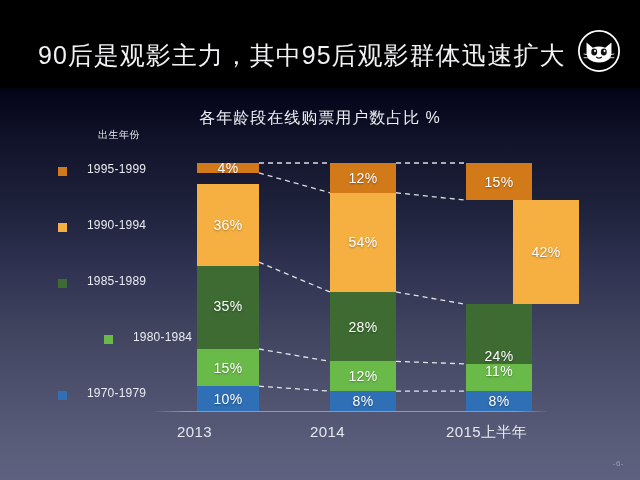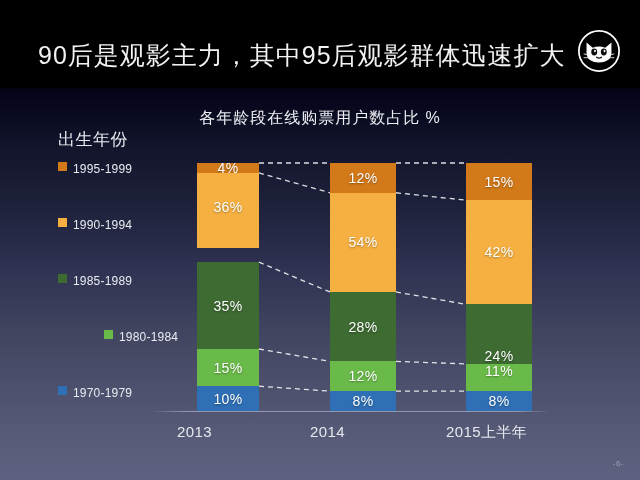--- a/index.html
+++ b/index.html
@@ -47,26 +47,26 @@
   
   #subtitle {
     position:absolute; left:0; top:108px; width:640px;
     text-align:center;
     font-size:16px; color:#eceef3; letter-spacing:1px;
   }
 
   
   #legend { position:absolute; left:58px; top:128px; width:122px; }
   #legend-title {
-    font-size:17px; color:#e8eaf0; letter-spacing:.5px;
-    
+    font-size:10px; color:#e8eaf0; letter-spacing:.5px;
+    text-align:center; 
   }
   .legend-item {
     position:absolute; left:0; width:122px;
-    display:flex; align-items:flex-start; gap:6px;
+    display:flex; align-items:flex-end; gap:20px;
     white-space:nowrap;
   }
   .legend-swatch { width:9px; height:9px; flex:0 0 9px; }
   .legend-label { font-size:12px; color:#e9ebf1; letter-spacing:.2px; }
 
   
   #plot { position:absolute; left:0; top:0; width:640px; height:480px; }
   #axis-line {
     position:absolute; left:155px; top:411px; width:392px; height:1px;
     background:linear-gradient(to right, rgba(255,255,255,.05), rgba(200,205,220,.55) 8%, rgba(200,205,220,.55) 92%, rgba(255,255,255,.05));
@@ -157,21 +157,21 @@
   <div class="bar" style="left: 197px; width: 62px; bottom: 69px; height: 248px;">
         <div class="seg" style="background: rgb(46, 111, 181); height: 24.8px; bottom: 0px; top: auto;">
           <span>10%</span>
         </div>
         <div class="seg" style="background: rgb(106, 186, 74); height: 37.2px; bottom: 24.8px; top: auto;">
           <span>15%</span>
         </div>
         <div class="seg" style="background: rgb(61, 107, 50); height: 86.8px; bottom: 62px; top: auto;">
           <span>35%</span>
         </div>
-        <div class="seg" style="background: rgb(245, 176, 65); height: 82px; bottom: 163px; top: auto;">
+        <div class="seg" style="background: rgb(245, 176, 65); height: 82px; bottom: 145px; top: auto;">
           <span>36%</span>
         </div>
         <div class="seg" style="background: rgb(210, 121, 26); height: 9.92px; bottom: 238.08px; top: auto;">
           <span>4%</span>
         </div>
       </div>
       <div class="xlabel" style="left: 177px; width: 102px;">2013</div>
       <div class="bar" style="left: 330px; width: 66px; bottom: 69px; height: 248px;">
         <div class="seg" style="background: rgb(46, 111, 181); height: 19.84px; bottom: 0px; top: auto;">
           <span>8%</span>
@@ -193,21 +193,21 @@
       <div class="bar" style="left: 466px; width: 66px; bottom: 69px; height: 248px;">
         <div class="seg" style="background: rgb(46, 111, 181); height: 19.84px; bottom: 0px; top: auto;">
           <span>8%</span>
         </div>
         <div class="seg" style="background: rgb(106, 186, 74); height: 40px; bottom: 19.84px; top: auto;">
           <span>11%</span>
         </div>
         <div class="seg" style="background: rgb(61, 107, 50); height: 59.52px; bottom: 47.12px; top: auto; align-items: flex-end;">
           <span>24%</span>
         </div>
-        <div class="seg" style="background: rgb(245, 176, 65); height: 104.16px; bottom: 106.64px; top: auto;">
+        <div class="seg" style="background: rgb(245, 176, 65); height: 104.16px; bottom: 106.64px; top: auto; margin-left: 47px;">
           <span>42%</span>
         </div>
         <div class="seg" style="background: rgb(210, 121, 26); height: 37.2px; bottom: 210.8px; top: auto;">
           <span>15%</span>
         </div>
       </div>
       <div class="xlabel" style="left: 446px; width: 106px;">2015上半年</div>
     </div>
 
   <div id="pagenum">-6-</div>

